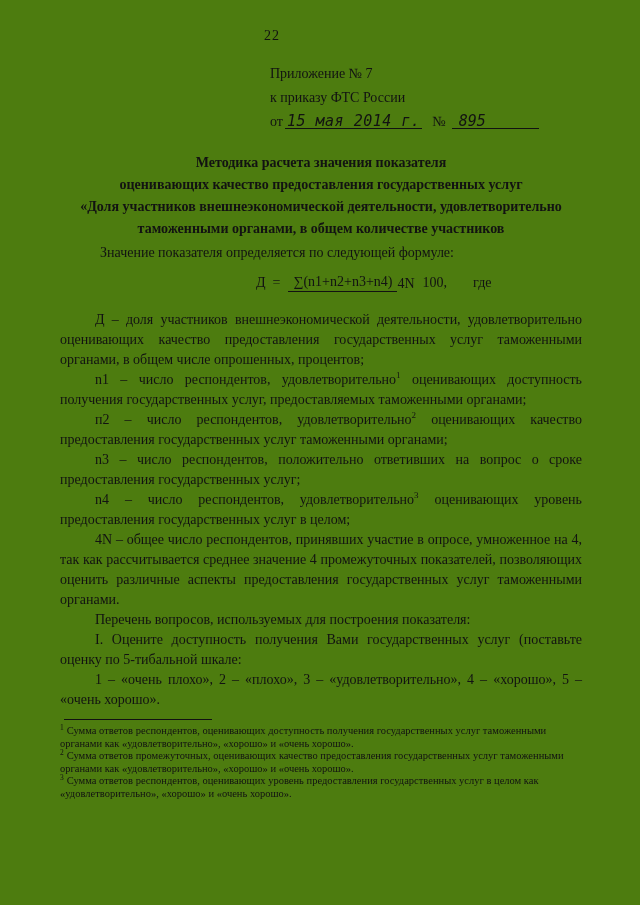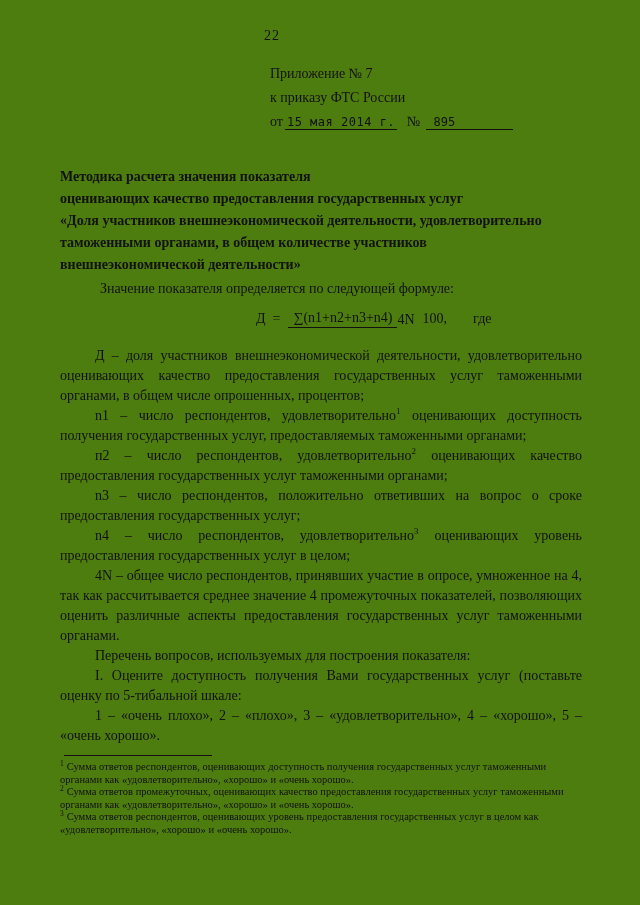--- a/index.html
+++ b/index.html
@@ -23,31 +23,32 @@
     letter-spacing: 1px;
   }
   .annex {
     margin: 18px 0 0 210px;
     line-height: 24px;
   }
   .annex-date { white-space: nowrap; }
   .u-fill {
     display: inline-block;
     font-family: "DejaVu Sans Mono", monospace;
-    font-size: 12px;
+    font-size: 15px;
     line-height: 14px;
     border-bottom: 1.2px solid #121212;
     vertical-align: baseline;
+    font-style: italic;
   }
   .u-date { min-width: 90px; padding: 0 2px; margin-left: 2px; letter-spacing: 0.5px; }
   .no-sign { margin-left: 10px; }
   .u-num  { min-width: 80px; padding-left: 7px; margin-left: 6px; }
   .title {
-    margin-top: 32px;
-    text-align: left;
+    margin-top: 18px;
+    text-align: center;
     font-weight: bold;
     line-height: 22px;
   }
   .intro {
     margin: 2px 0 0 0;
     text-indent: 40px;
     line-height: 21px;
   }
   .formula {
     display: flex;
@@ -99,21 +100,20 @@
     <div>Приложение № 7</div>
     <div>к приказу ФТС России</div>
     <div class="annex-date"><span>от</span><span class="u-fill u-date">15 мая 2014 г.</span><span class="no-sign">№</span><span class="u-fill u-num">895</span></div>
   </div>
 
   <div class="title">
     <div>Методика расчета значения показателя</div>
     <div>оценивающих качество предоставления государственных услуг</div>
     <div>«Доля участников внешнеэкономической деятельности, удовлетворительно</div>
     <div>таможенными органами, в общем количестве участников</div>
-    <div>внешнеэкономической деятельности»</div>
   </div>
 
   <p class="intro">Значение показателя определяется по следующей формуле:</p>
 
   <div class="formula">
     <span>Д</span>
     <span class="gap"></span>
     <span>=</span>
     <span class="frac">
       <span class="num">∑(n1+n2+n3+n4)</span>

